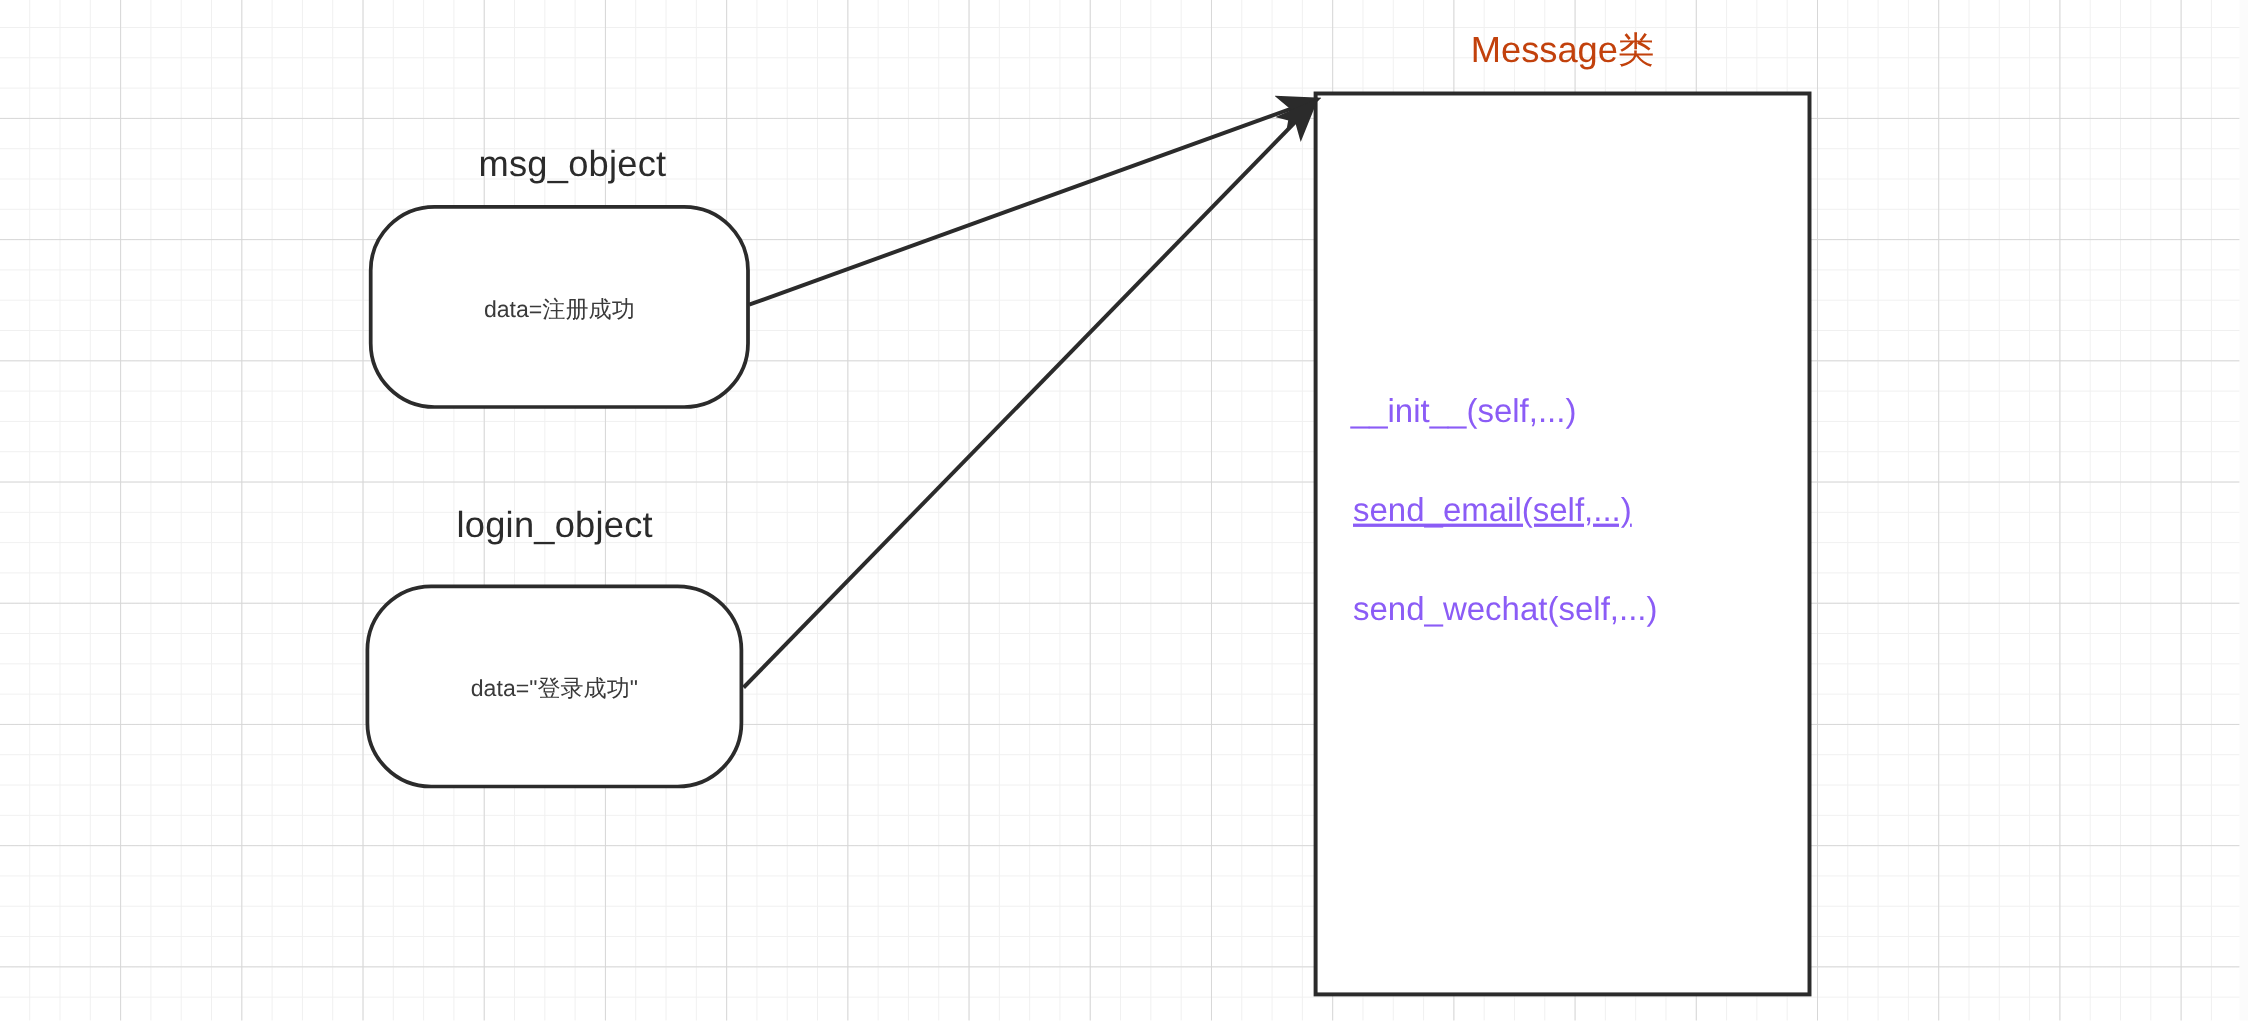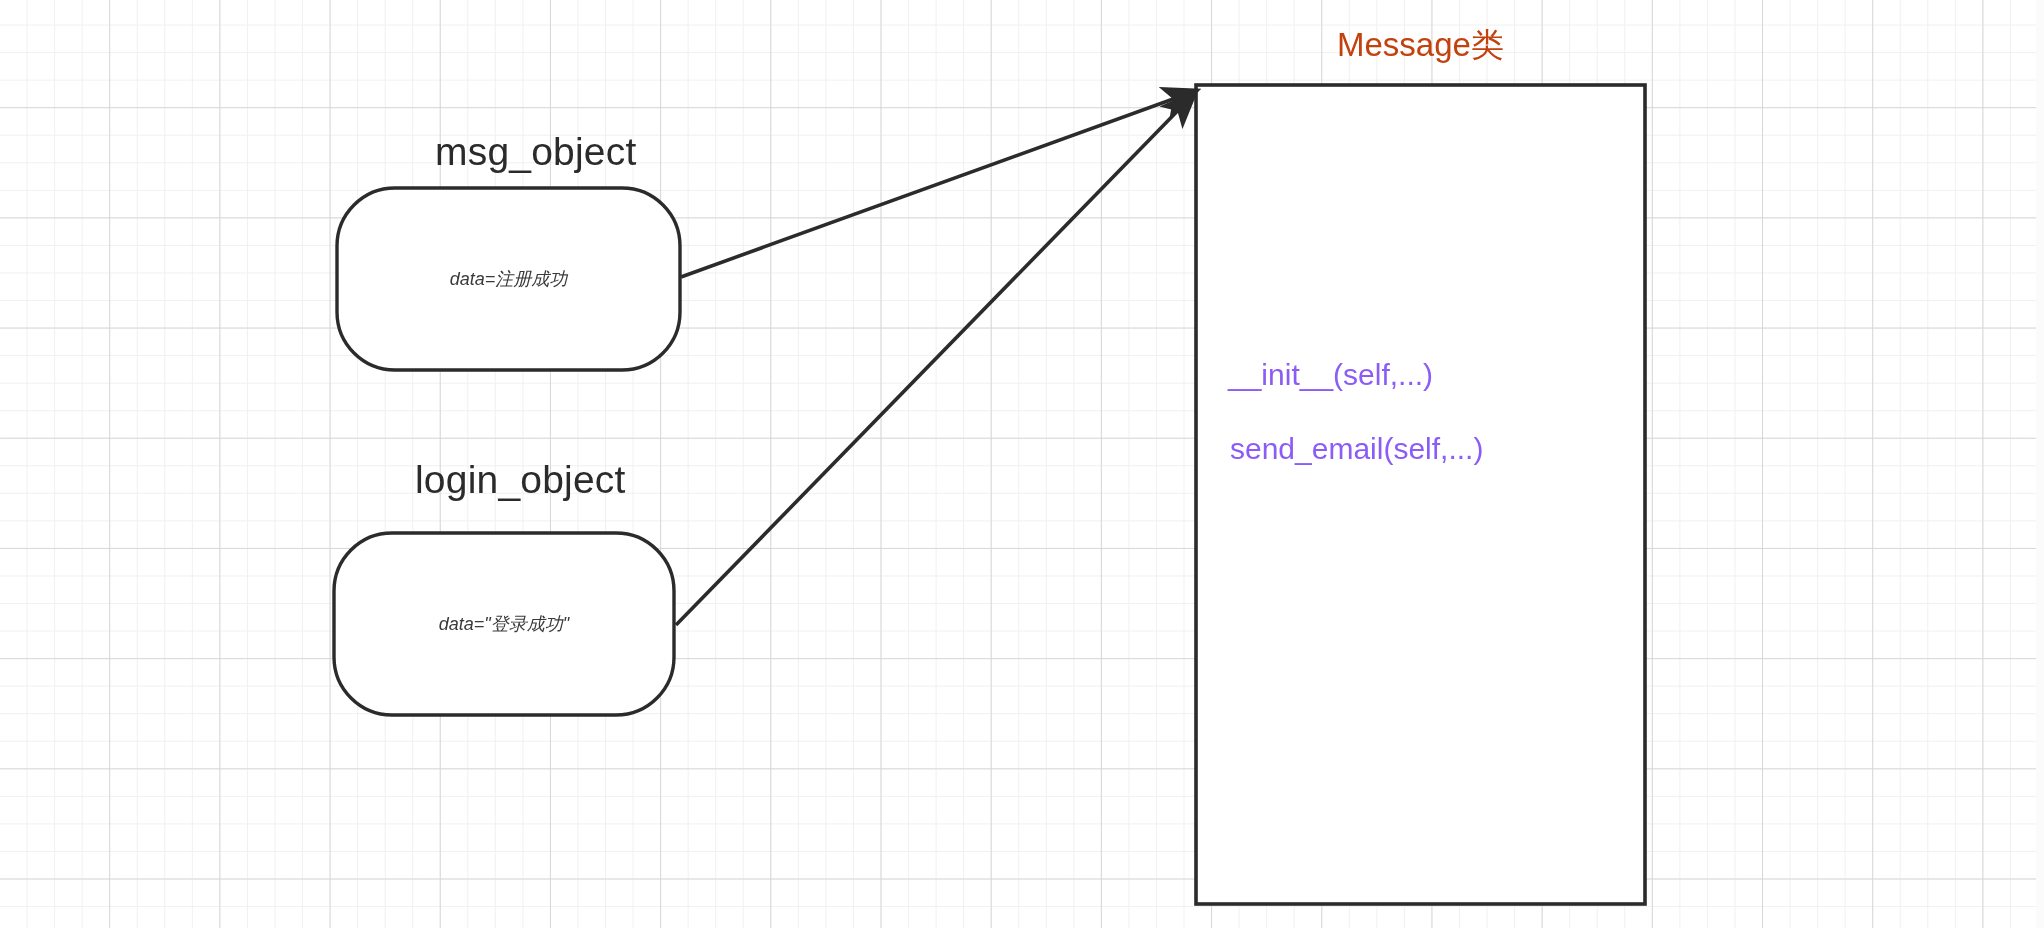--- a/index.html
+++ b/index.html
@@ -53,32 +53,31 @@
     position: absolute;
     left: 0;
     top: 0;
     width: 2044px;
     height: 928px;
   }
 
   
   .node-title {
     position: absolute;
-    font-size: 39px;
+    font-size: 33px;
     color: #2b2b2b;
     white-space: nowrap;
     letter-spacing: 0.2px;
   }
   .node-inner-text {
     position: absolute;
-    font-size: 18px;
+    font-size: 21px;
     color: #3a3a3a;
     white-space: nowrap;
     text-align: center;
-    font-style: italic;
   }
   .class-title {
     position: absolute;
     font-size: 33px;
     color: #c2410c;
     white-space: nowrap;
   }
   .class-method {
     position: absolute;
     font-size: 30px;
@@ -117,16 +116,17 @@
   <div class="node-inner-text" style="left:337px; top:267px; width:343px;">data=注册成功</div>
 
   <div class="node-title" style="left:415px; top:458px;text-align:center;">login_object</div>
 
   <div class="node-inner-text" style="left:334px; top:612px; width:340px;">data="登录成功"</div>
 
   <div class="class-title" style="left:1337px; top:23px;">Message类</div>
 
   <div class="class-method" style="left:1228px; top:358px;">__init__(self,...)</div>
 
-  <div class="class-method" style="left:1230px; top:432px;">send_email(self,...)</div>
+  <div class="class-method" style="left:1230px; top:448px;text-decoration:underline;">send_email(self,...)</div>
 
+  <div class="class-method" style="left:1230px; top:538px;">send_wechat(self,...)</div>
 
 </div>
 
 </body></html>

